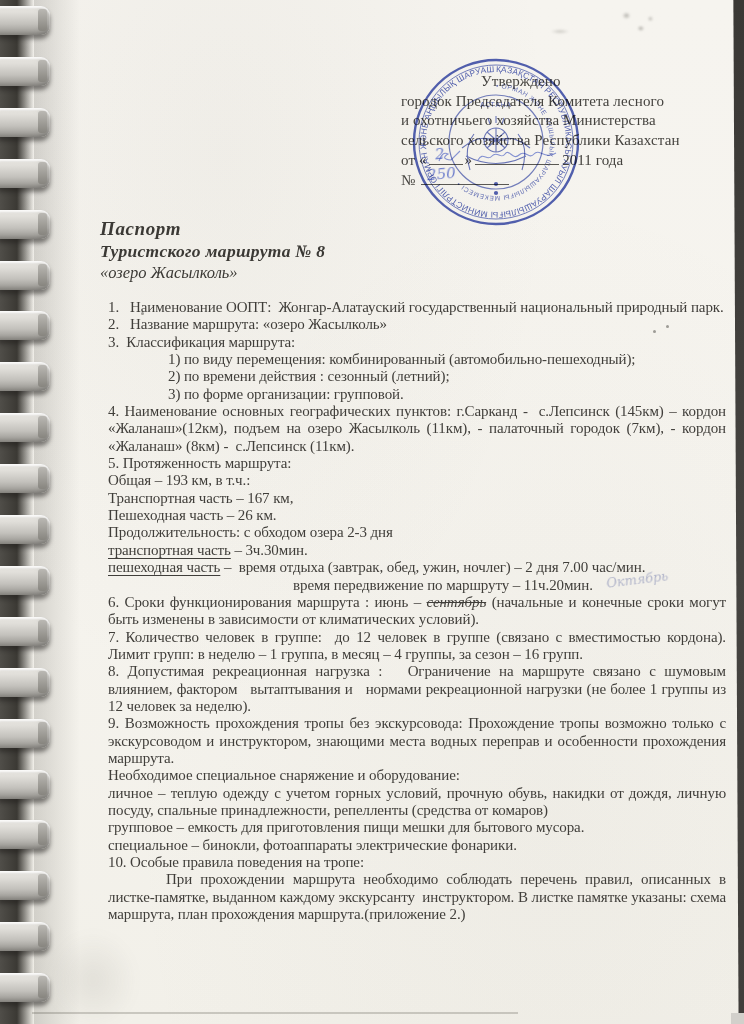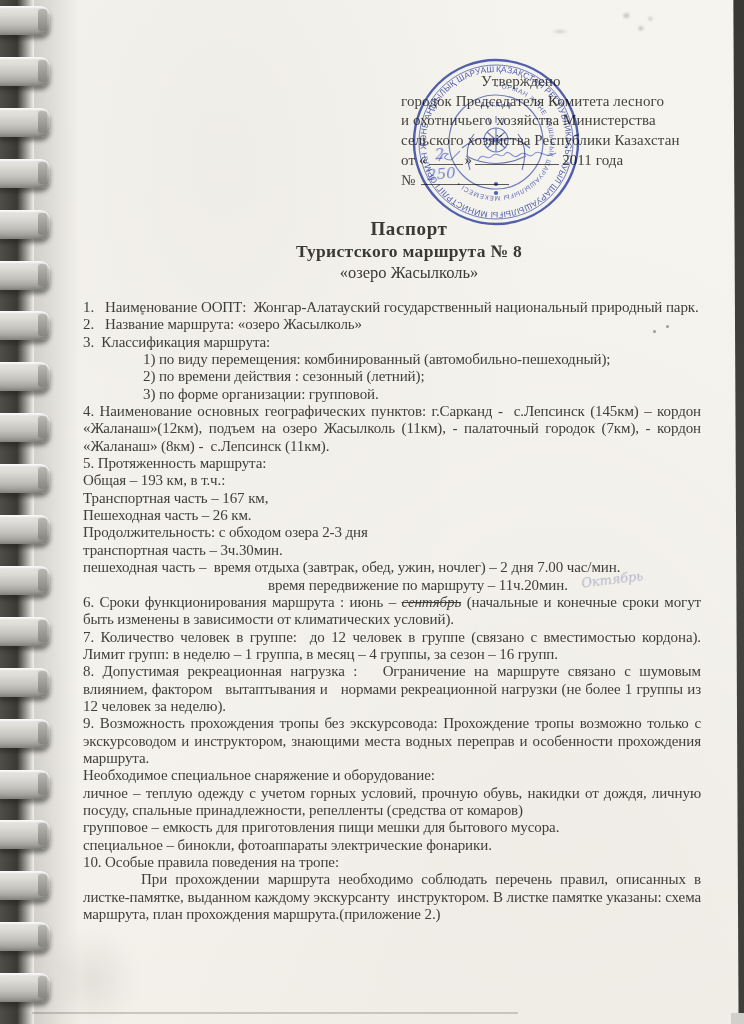--- a/index.html
+++ b/index.html
@@ -44,33 +44,33 @@
   .blank-day{width:34px;margin:0 2px;}
   .blank-month{width:84px;margin:0 3px;}
   .blank-num{width:88px;margin-left:6px;}
   .hand-ink{position:absolute;left:6px;top:-6px;font-style:italic;font-size:15px;color:#3d54c0;
         opacity:.72;filter:blur(.35px);transform:rotate(-5deg);font-family:"DejaVu Serif",serif;}
   .ink-squiggle{position:absolute;left:0;top:-2px;}
   
   .stamp{position:absolute;left:404px;top:50px;z-index:3;mix-blend-mode:multiply;
         filter:blur(.35px);opacity:.9;}
   
-  .title{position:absolute;left:100px;top:217px;width:618px;text-align:center;z-index:2;color:#3b3935;}
+  .title{position:absolute;left:100px;top:217px;width:618px;z-index:2;color:#3b3935;font-style:italic;}
   .t1{font-size:19px;font-weight:bold;letter-spacing:.6px;line-height:23px;}
   .t2{font-size:17.5px;font-weight:bold;letter-spacing:.3px;line-height:22px;}
   .t3{font-size:16.5px;line-height:22px;}
   
-  .doc-body{position:absolute;left:83px;top:299px;width:618px;z-index:2;
+  .doc-body{position:absolute;left:108px;top:299px;width:618px;z-index:2;
         font-size:15px;line-height:17.35px;text-align:justify;white-space:pre-wrap;
         color:#403e3a;letter-spacing:-.1px;}
   .doc-body p{margin:0;}
   .sub{margin-left:60px !important;}
   .ind15{margin-left:185px !important;text-align:left;}
   .firstind{text-indent:58px;}
-  .u{text-underline-offset:2.5px;text-decoration-thickness:1px;}
+  .u{text-decoration:underline;text-underline-offset:2.5px;text-decoration-thickness:1px;}
   .strike{text-decoration:line-through;text-decoration-thickness:1.4px;font-style:italic;}
   .ink-note{display:inline-block;margin-left:14px;color:#7d85b0;opacity:.55;font-size:13px;
         font-style:italic;transform:rotate(-7deg) translateY(-6px);filter:blur(.5px);
         font-family:"DejaVu Serif",serif;}
 </style>
 </head>
 <body>
 
 <div class="page">
 

